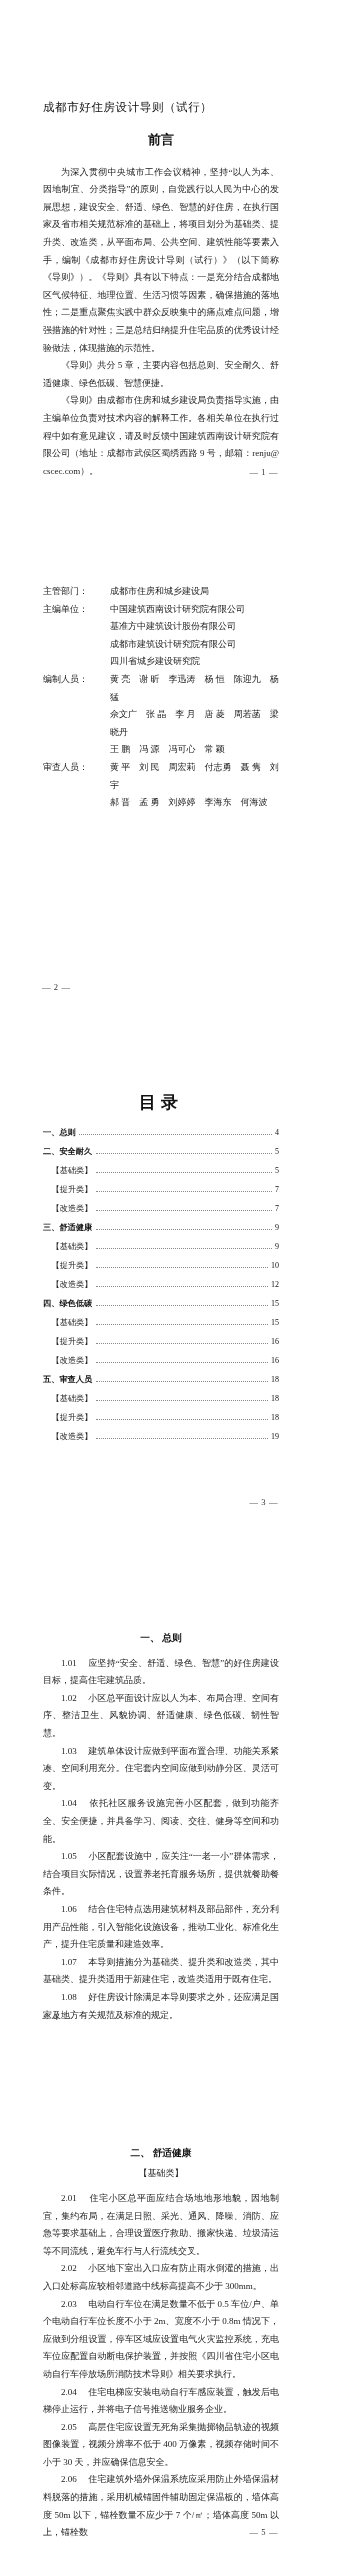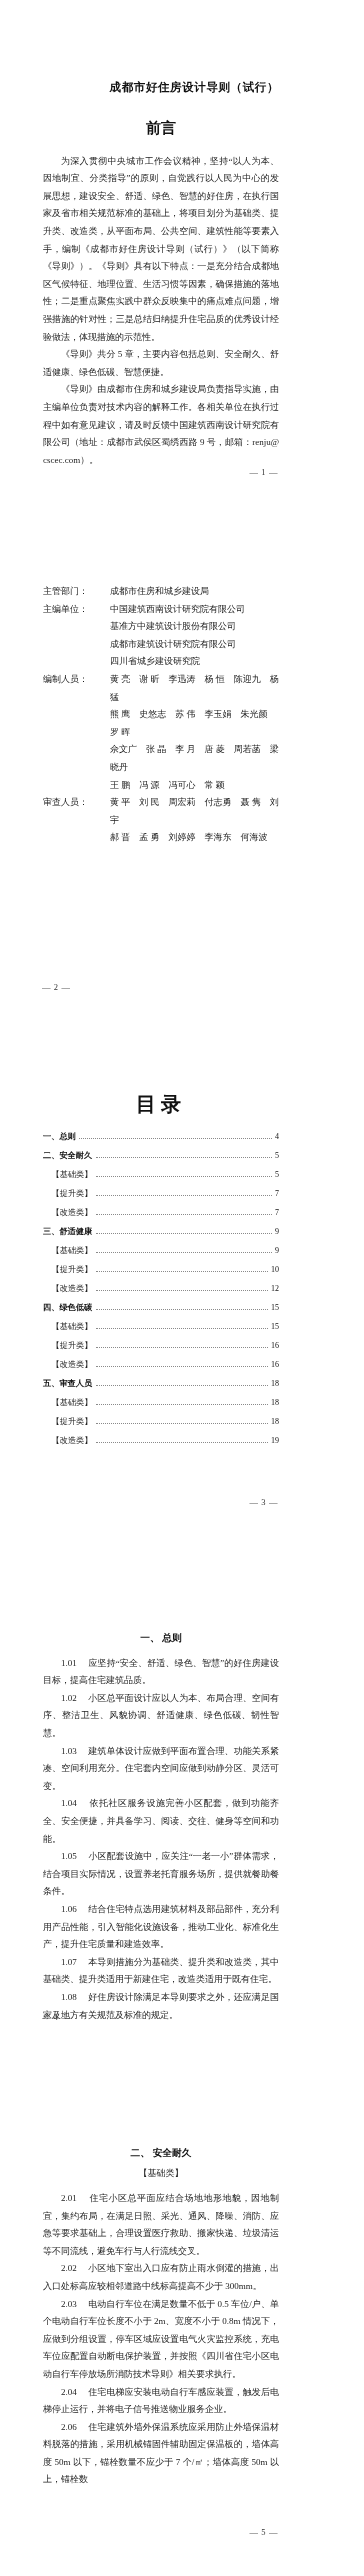--- a/index.html
+++ b/index.html
@@ -6,36 +6,36 @@
   body{width:365px;font-family:"Liberation Serif","DejaVu Serif",serif;color:#1c1c1c;
        -webkit-font-smoothing:antialiased;}
   .doc{width:365px;background:#ffffff;}
   .page{position:relative;width:365px;overflow:hidden;background:#ffffff;}
   .pg1,.pg2,.pg4,.pg5{height:515px;}
   .pg3{height:515px;}
 
   .content{margin-left:43px;width:236px;}
 
   
-  .doc-title{padding-top:80px;text-align:right;font-size:11.5px;font-weight:bold;
+  .doc-title{padding-top:100px;text-align:left;font-size:11.5px;font-weight:normal;
              letter-spacing:0.6px;color:#111;}
-  .preface-heading{margin-top:24px;text-align:center;font-size:15px;font-weight:bold;
+  .preface-heading{margin-top:16px;text-align:center;font-size:13px;font-weight:bold;
              font-family:"Liberation Sans","DejaVu Sans",sans-serif;color:#111;}
   .body-block{margin-top:14.6px;}
   .body-block p{margin:0;font-size:9px;line-height:17.6px;text-align:justify;
              text-indent:2em;word-break:break-all;}
 
   
   .credits{padding-top:68px;}
   .credit-row{display:flex;font-size:9px;line-height:17.6px;}
   .credit-label{width:46px;flex:0 0 46px;white-space:pre;}
   .credit-value{white-space:pre-wrap;margin-left:21px;}
 
   
-  .toc-title{padding-top:61px;text-align:center;font-size:20px;font-weight:bold;
+  .toc-title{padding-top:61px;text-align:center;font-size:17px;font-weight:bold;
              letter-spacing:4.9px;color:#111;}
   .toc-list{margin-top:4.9px;}
   .toc-row{display:flex;align-items:flex-end;height:19px;}
   .toc-row .lbl{white-space:nowrap;padding-right:1.8px;margin-top:19px;}
   .toc-row.lv1 .lbl{font-family:"Liberation Sans","DejaVu Sans",sans-serif;
              font-weight:bold;font-size:8.2px;line-height:11px;color:#111;}
   .toc-row.lv2{padding-left:8.5px;}
   .toc-row.lv2 .lbl{font-size:8.2px;line-height:11px;color:#222;}
   .toc-row .dots{flex:1;border-bottom:1.2px dotted #8a8a8a;margin:0 1.8px 3px 1.8px;height:0.6px;}
   .toc-row .num{font-size:8px;line-height:11px;padding-left:1.2px;color:#111;}
@@ -90,24 +90,20 @@
       <div class="credit-row">
         <span class="credit-label"></span>
         <span class="credit-value">四川省城乡建设研究院</span>
       </div>
       <div class="credit-row">
         <span class="credit-label">编制人员：</span>
         <span class="credit-value">黄 亮　谢 昕　李迅涛　杨 恒　陈迎九　杨 猛</span>
       </div>
       <div class="credit-row">
         <span class="credit-label"></span>
-        <span class="credit-value">熊 鹰　史悠志　苏 伟　李玉娟　朱光颜　罗 晖</span>
-      </div>
-      <div class="credit-row">
-        <span class="credit-label"></span>
         <span class="credit-value">佘文广　张 晶　李 月　唐 菱　周若菡　梁晓丹</span>
       </div>
       <div class="credit-row">
         <span class="credit-label"></span>
         <span class="credit-value">王 鹏　冯 源　冯可心　常 颖</span>
       </div>
       <div class="credit-row">
         <span class="credit-label">审查人员：</span>
         <span class="credit-value">黄 平　刘 民　周宏莉　付志勇　聂 隽　刘 宇</span>
       </div>
@@ -225,27 +221,28 @@
         <p>1.06　 结合住宅特点选用建筑材料及部品部件，充分利用产品性能，引入智能化设施设备，推动工业化、标准化生产，提升住宅质量和建造效率。</p>
         <p>1.07　 本导则措施分为基础类、提升类和改造类，其中基础类、提升类适用于新建住宅，改造类适用于既有住宅。</p>
         <p>1.08　 好住房设计除满足本导则要求之外，还应满足国家及地方有关规范及标准的规定。</p>
       </div>
     </div>
     <div class="footer left">— 4 —</div>
   </section>
 
   <section class="page pg5">
     <div class="content">
-      <div class="section-heading">二、 安全耐久</div>
+      <div class="section-heading">二、 舒适健康</div>
       <div class="subsection-heading">【基础类】</div>
       <div class="body-block section-body">
         <p>2.01　 住宅小区总平面应结合场地地形地貌，因地制宜，集约布局，在满足日照、采光、通风、降噪、消防、应急等要求基础上，合理设置医疗救助、搬家快递、垃圾清运等不同流线，避免车行与人行流线交叉。</p>
         <p>2.02　 小区地下室出入口应有防止雨水倒灌的措施，出入口处标高应较相邻道路中线标高提高不少于 300mm。</p>
         <p>2.03　 电动自行车位在满足数量不低于 0.5 车位/户、单个电动自行车位长度不小于 2m、宽度不小于 0.8m 情况下，应做到分组设置，停车区域应设置电气火灾监控系统，充电车位应配置自动断电保护装置，并按照《四川省住宅小区电动自行车停放场所消防技术导则》相关要求执行。</p>
         <p>2.04　 住宅电梯应安装电动自行车感应装置，触发后电梯停止运行，并将电子信号推送物业服务企业。</p>
+        <p>2.05　 高层住宅应设置无死角采集抛掷物品轨迹的视频图像装置，视频分辨率不低于 400 万像素，视频存储时间不小于 30 天，并应确保信息安全。</p>
         <p>2.06　 住宅建筑外墙外保温系统应采用防止外墙保温材料脱落的措施，采用机械锚固件辅助固定保温板的，墙体高度 50m 以下，锚栓数量不应少于 7 个/㎡；墙体高度 50m 以上，锚栓数</p>
       </div>
     </div>
     <div class="footer right">— 5 —</div>
   </section>
 
 </div>
 
 
 </body></html>

